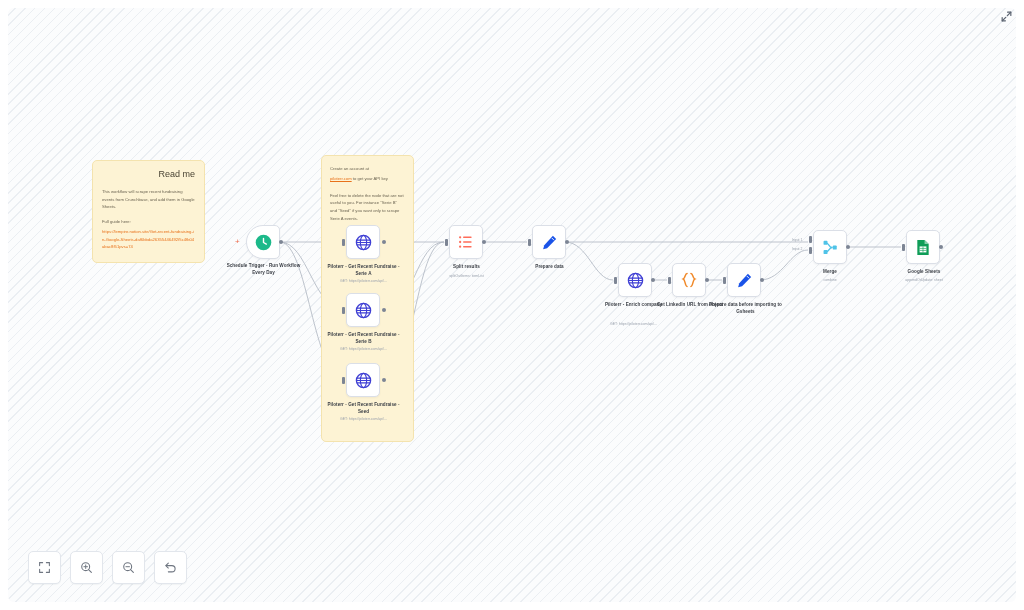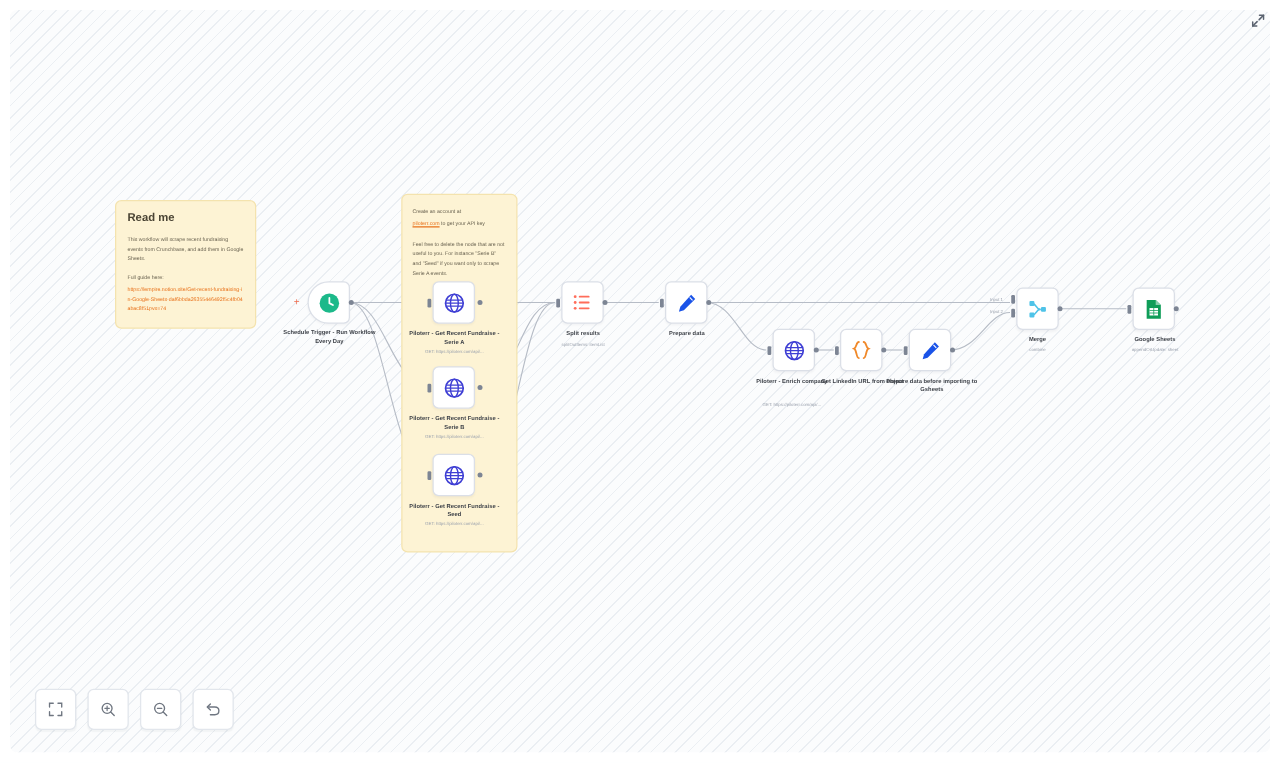--- a/index.html
+++ b/index.html
@@ -47,24 +47,25 @@
     position: absolute;
     background: #fdf3d4;
     border: 1px solid #f4e3ae;
     border-radius: 5px;
     box-sizing: border-box;
     padding: 8px 9px;
     color: #5c5646;
   }
   .sticky-title {
     font-size: 9px;
-    font-weight: bold;
+    font-weight: normal;
     color: #4a4434;
     margin: 0 0 8px 0;
     line-height: 1.2;
+    text-align: right;
   }
   .sticky-p {
     font-size: 4.2px;
     line-height: 1.85;
     margin: 0 0 7px 0;
     color: #6a6351;
     word-break: break-word;
   }
   .sticky-p:last-child { margin-bottom: 0; }
   .sticky-link {

